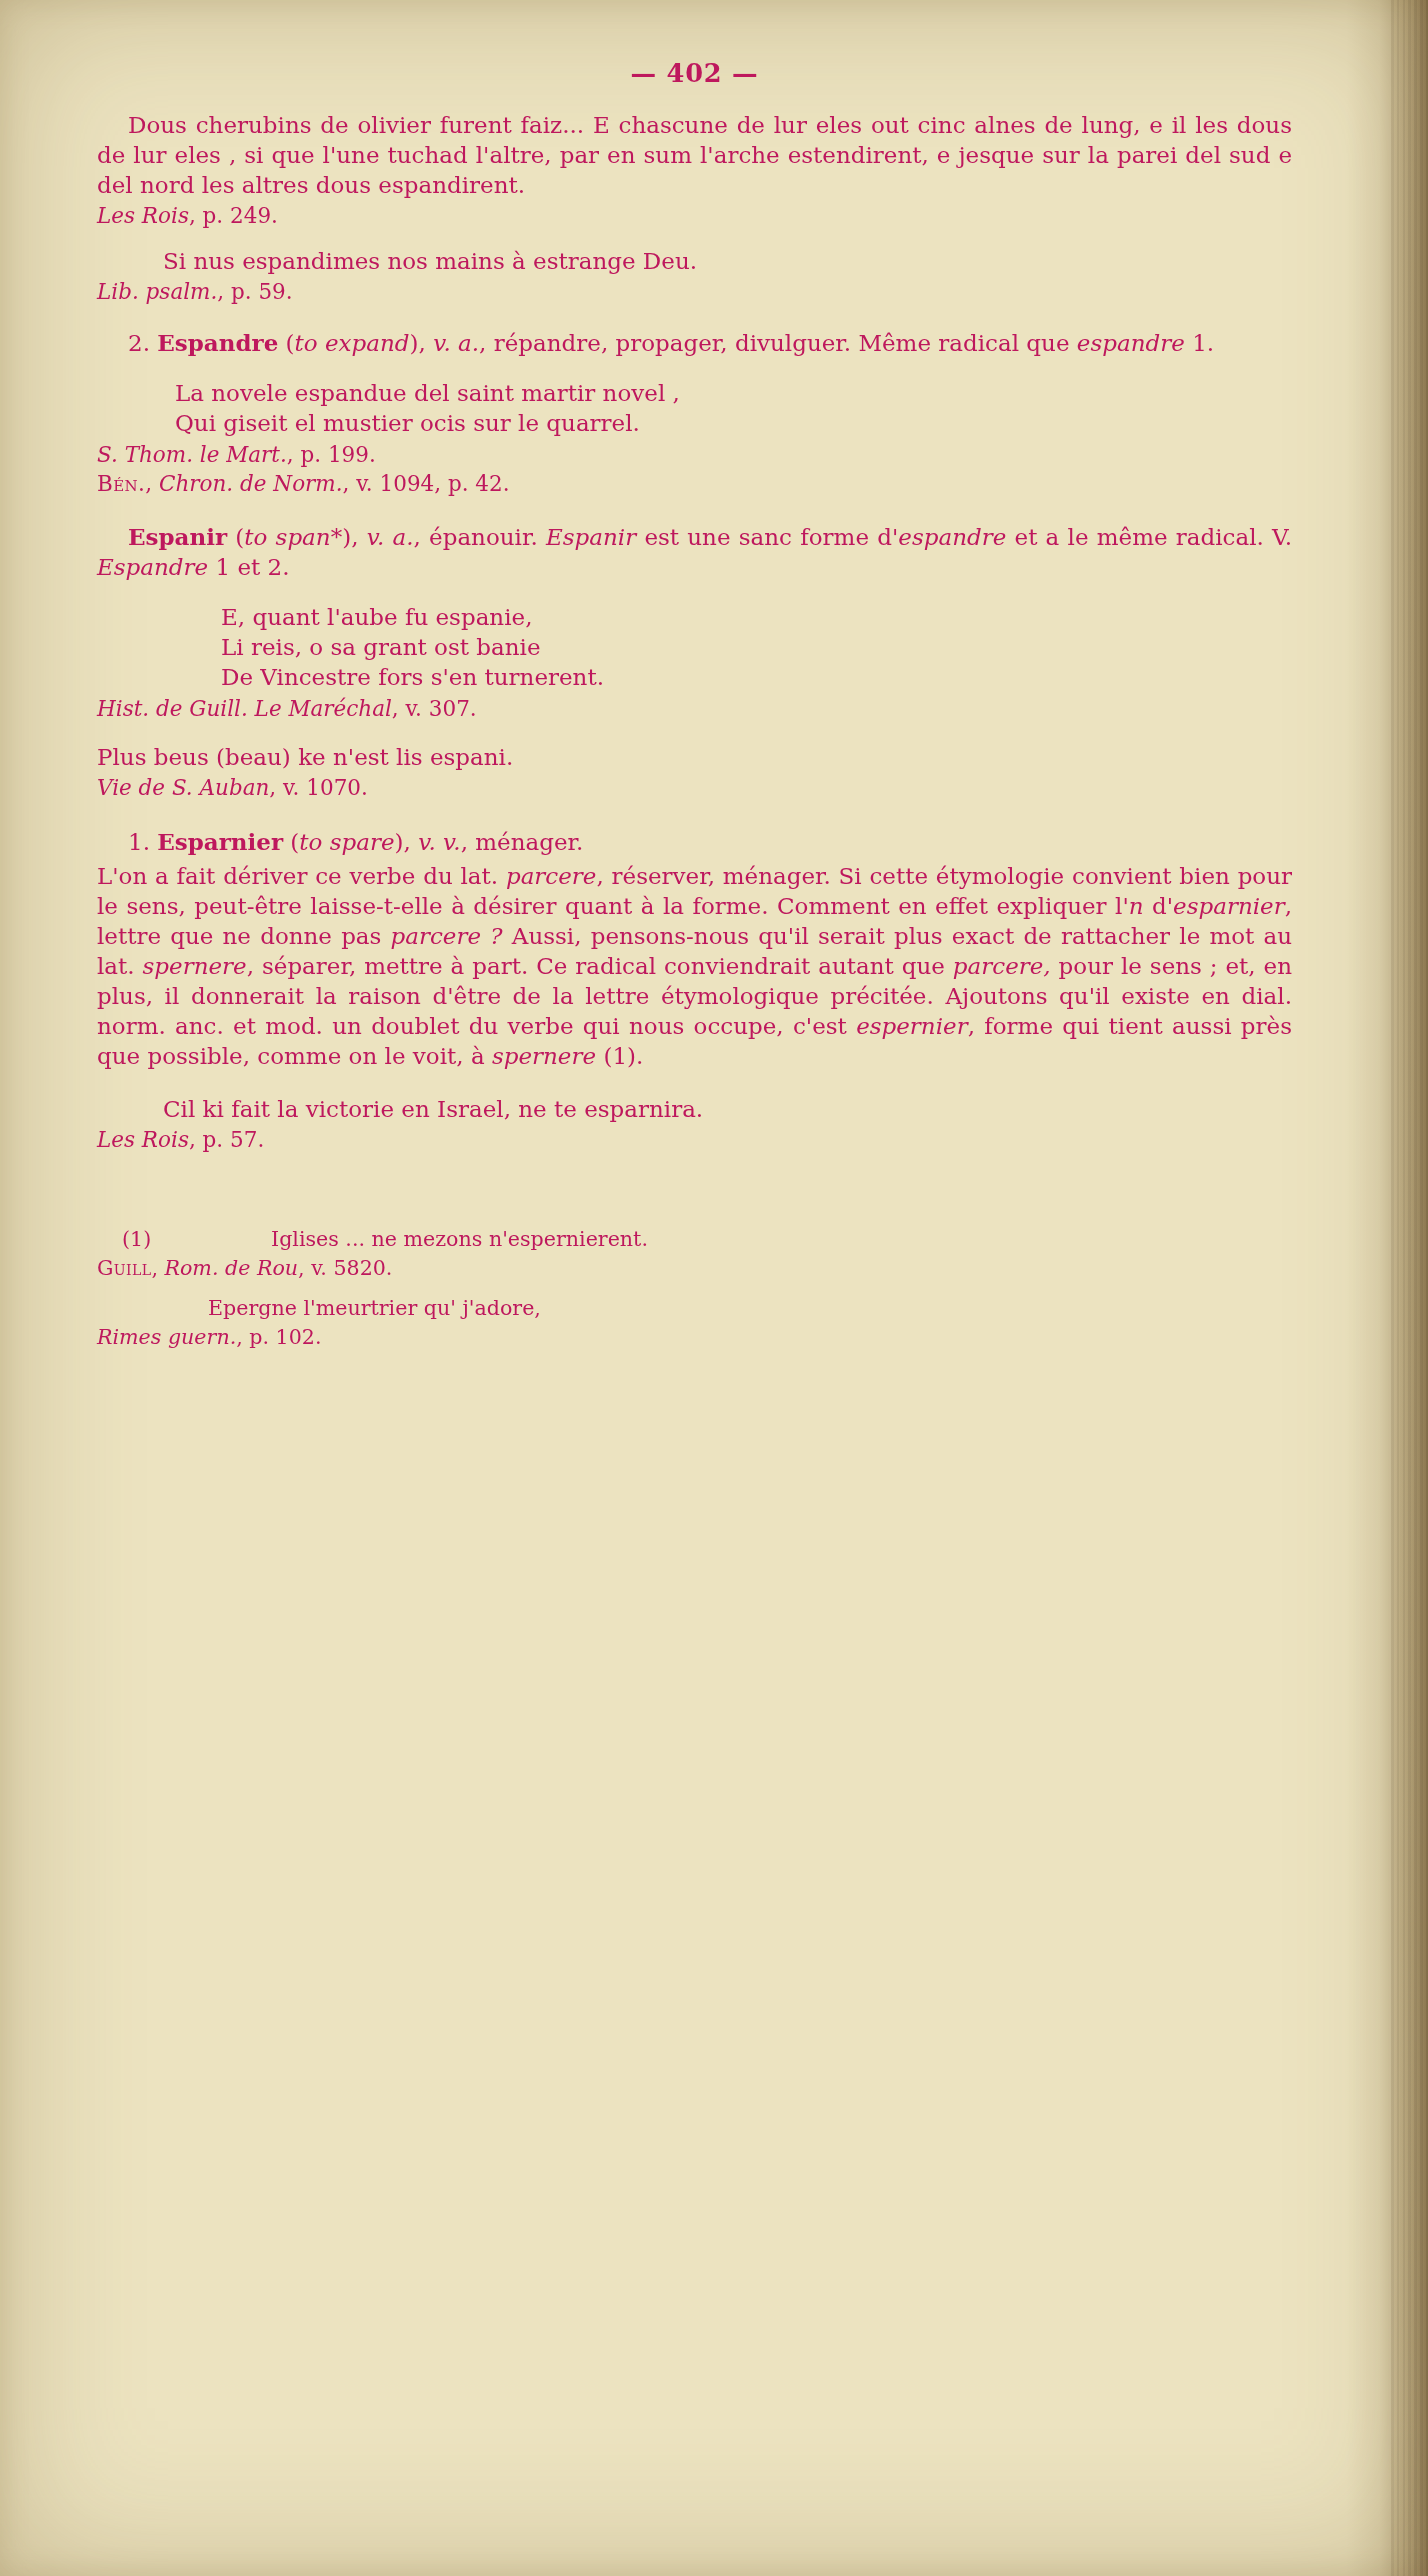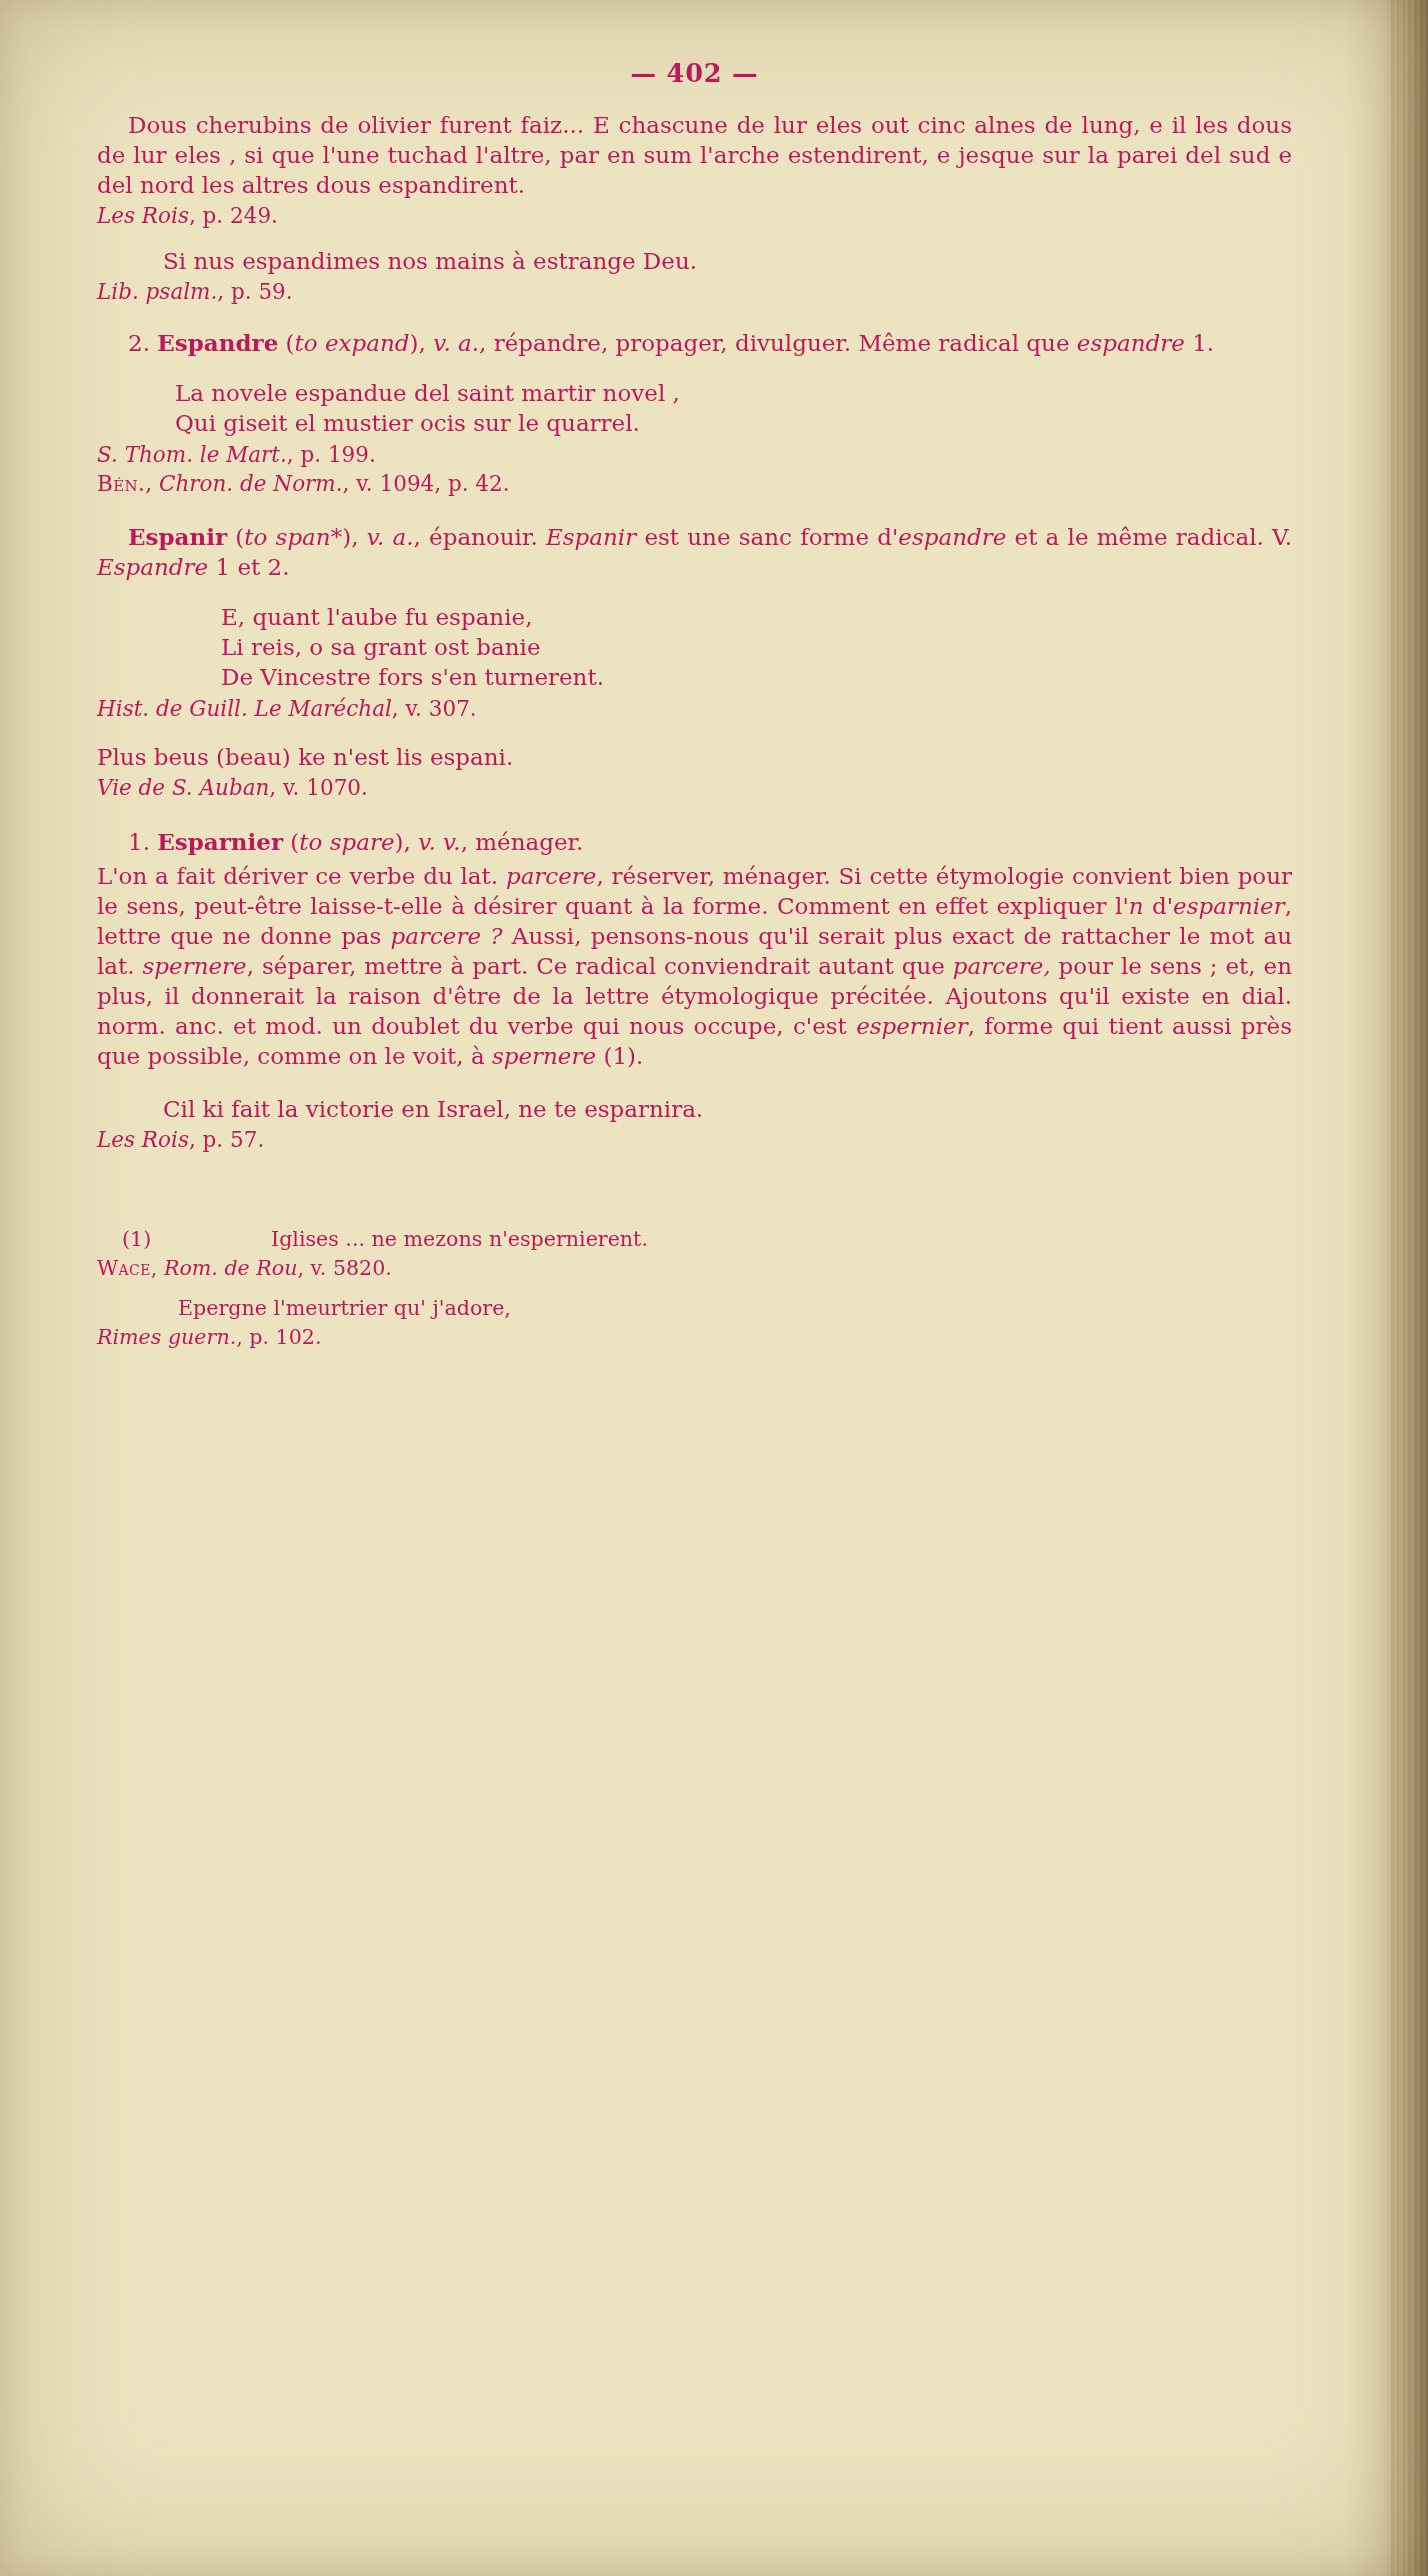--- a/index.html
+++ b/index.html
@@ -88,23 +88,23 @@
     <p class="para indent" style="margin-top:26.4px"><span>1. </span><span class="b">Esparnier</span><span> (</span><span class="i">to spare</span><span>), </span><span class="i">v. v.</span><span>, ménager.</span></p>
     <p class="para" style="margin-top:3.3px"><span>L'on a fait dériver ce verbe du lat. </span><span class="i">parcere</span><span>, réserver, ménager. Si cette étymologie convient bien pour le sens, peut-être laisse-t-elle à désirer quant à la forme. Comment en effet expliquer l'</span><span class="i">n</span><span> d'</span><span class="i">esparnier</span><span>, lettre que ne donne pas </span><span class="i">parcere ?</span><span> Aussi, pensons-nous qu'il serait plus exact de rattacher le mot au lat. </span><span class="i">spernere</span><span>, séparer, mettre à part. Ce radical conviendrait autant que </span><span class="i">parcere,</span><span> pour le sens ; et, en plus, il donnerait la raison d'être de la lettre étymologique précitée. Ajoutons qu'il existe en dial. norm. anc. et mod. un doublet du verbe qui nous occupe, c'est </span><span class="i">espernier</span><span>, forme qui tient aussi près que possible, comme on le voit, à </span><span class="i">spernere</span><span> (1).</span></p>
 
     <p class="qline" style="margin-top:23px;margin-left:66px">Cil ki fait la victorie en Israel, ne te esparnira.</p>
     <div class="cite" style="padding-right:260px"><span class="i">Les Rois</span><span>, p. 57.</span></div>
 
     <div class="fnrow" style="margin-top:73px">
       <span class="fn-marker">(1)</span>
       <span>Iglises ... ne mezons n'espernierent.</span>
     </div>
-    <div class="cite small" style="padding-right:248px"><span class="sc">Wace</span><span>, </span><span class="i">Rom. de Rou</span><span>, v. 5820.</span></div>
+    <div class="cite small" style="padding-right:248px"><span class="sc">Guill</span><span>, </span><span class="i">Rom. de Rou</span><span>, v. 5820.</span></div>
 
-    <div class="fn2" style="margin-top:13.2px;margin-left:81px">Epergne l'meurtrier qu' j'adore,</div>
+    <div class="fn2" style="margin-top:13.2px;margin-left:111px">Epergne l'meurtrier qu' j'adore,</div>
     <div class="cite small" style="padding-right:227px"><span class="i">Rimes guern.</span><span>, p. 102.</span></div>
 
   </div>
 
   <div class="edge-shadow"></div>
   <div class="edge-streaks"></div>
 </div>
 
 
 </body></html>

